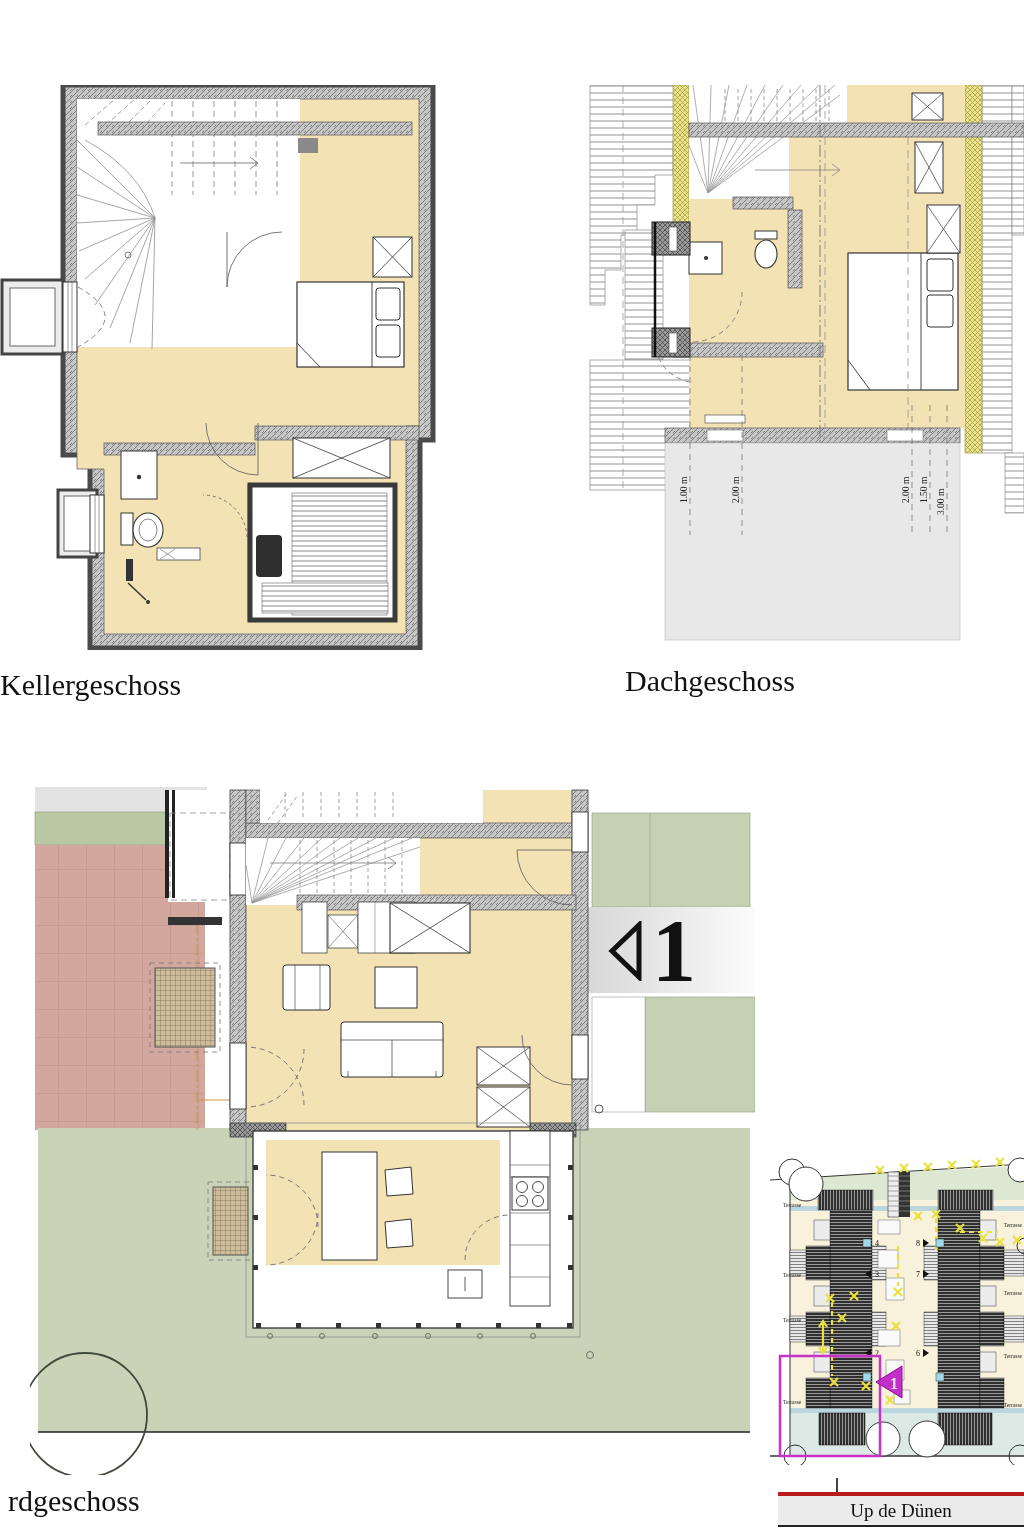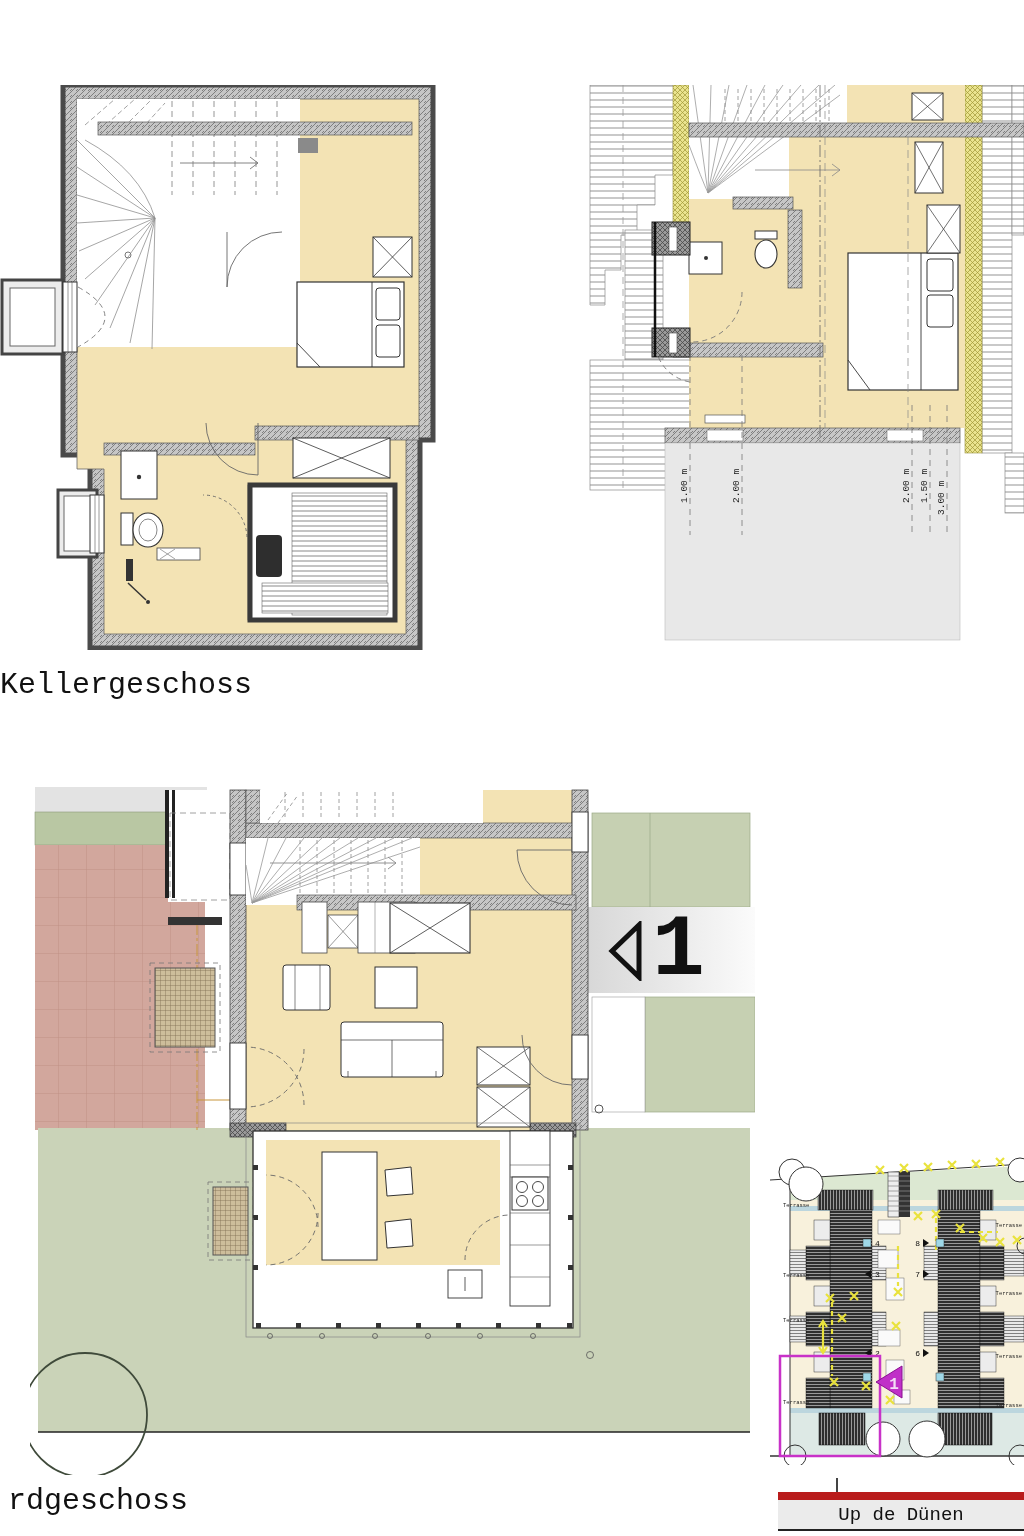--- a/index.html
+++ b/index.html
@@ -1,26 +1,26 @@
 <!DOCTYPE html>
 <html><head>
 <meta charset="utf-8">
 <style>
   html,body{margin:0;padding:0;background:#fff;}
   .page{position:relative;width:1024px;height:1536px;background:#ffffff;overflow:hidden;
-        font-family:Liberation Mono, monospace;color:#1a1a1a;}
+        font-family:Liberation Serif, serif;color:#1a1a1a;}
   .abs{position:absolute;}
   .plan-title{position:absolute;font-size:30px;font-weight:400;letter-spacing:0px;color:#111;white-space:nowrap;}
   svg{display:block;}
   
   .unit-marker{position:absolute;left:608px;top:916px;display:flex;align-items:center;gap:8px;}
   .unit-marker .num{font-size:88px;font-weight:700;line-height:70px;color:#111;}
   
   .street-bar{position:absolute;left:778px;top:1492px;width:246px;height:29px;
-              background:#ebebeb;border-top:8px solid #b91c1c;border-bottom:2px solid #222;
+              background:#ebebeb;border-top:4px solid #b91c1c;border-bottom:2px solid #222;
               display:flex;align-items:center;justify-content:center;}
   .street-bar .txt{font-size:19px;color:#111;}
   .tickmark{position:absolute;left:836px;top:1478px;width:2px;height:14px;background:#444;}
 </style>
 </head>
 <body>
 
 <div class="page">
 
 <svg width="0" height="0" style="position:absolute" aria-hidden="true">
@@ -234,20 +234,21 @@
     <path d="M105,270 V450 M157,270 V450 M327,320 V450 M345,320 V450 M362,320 V450"></path>
   </g>
   <g fill="#222" font-size="9.5">
     <text transform="translate(102,418) rotate(-90)">1.00 m</text>
     <text transform="translate(154,418) rotate(-90)">2.00 m</text>
     <text transform="translate(324,418) rotate(-90)">2.00 m</text>
     <text transform="translate(342,418) rotate(-90)">1.50 m</text>
     <text transform="translate(359,430) rotate(-90)">3.00 m</text>
   </g>
 </svg>
+<div class="plan-title" style="left:625px;top:664px">Dachgeschoss</div>
 
 <svg class="abs" style="left:30px;top:785px" width="725" height="690" viewBox="0 0 725 690">
   <g>
     <rect x="5" y="2" width="172" height="25" fill="#e3e3e3"></rect>
     <rect x="5" y="27" width="172" height="33" fill="#b9c7a3" stroke="#8a9a78" stroke-width="0.6"></rect>
     <rect x="5" y="60" width="195" height="285" fill="url(#redgrid)"></rect>
     <rect x="175" y="60" width="25" height="285" fill="#ffffff"></rect>
     <rect x="8" y="343" width="712" height="304" fill="#cad3b8"></rect>
     <rect x="562" y="28" width="158" height="94" fill="#c6d0b2" stroke="#9aa986" stroke-width="0.7"></rect>
     <path d="M620,28 V122" stroke="#9aa986" stroke-width="0.7"></path>

